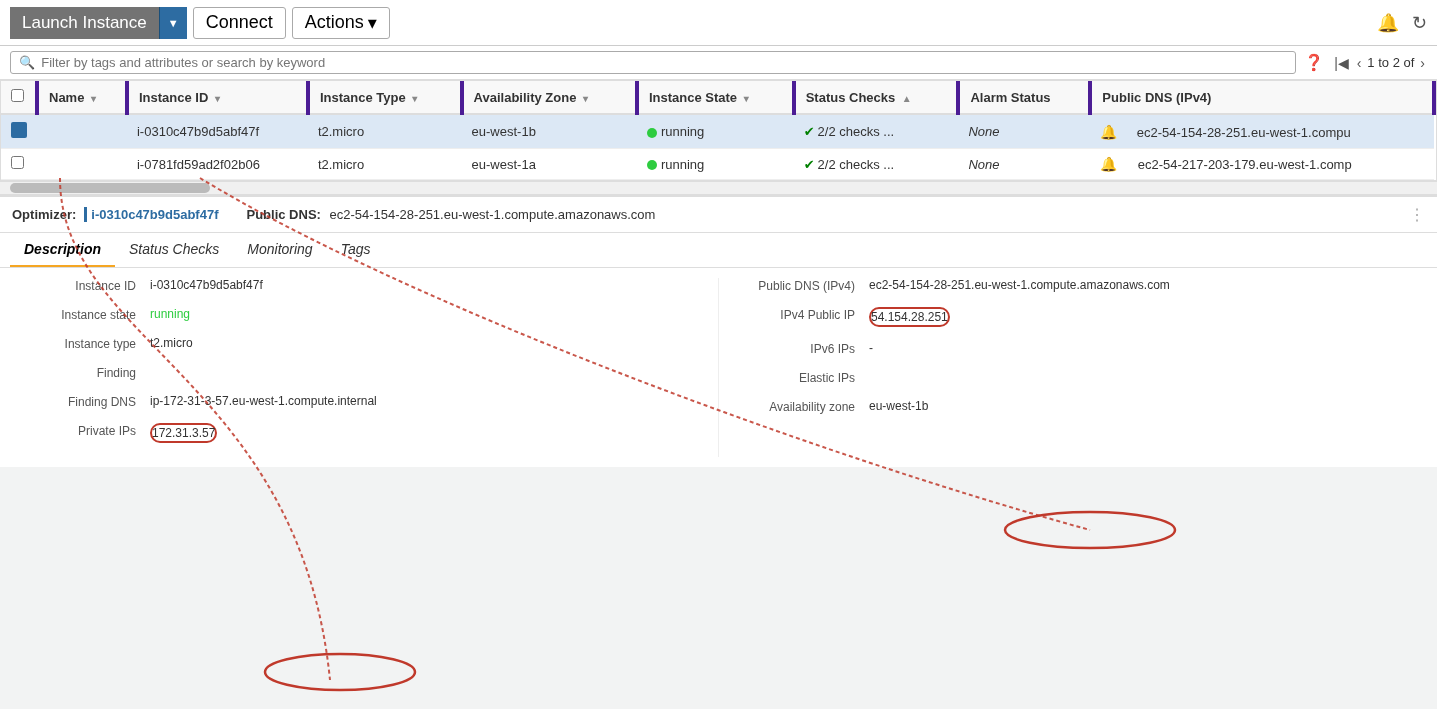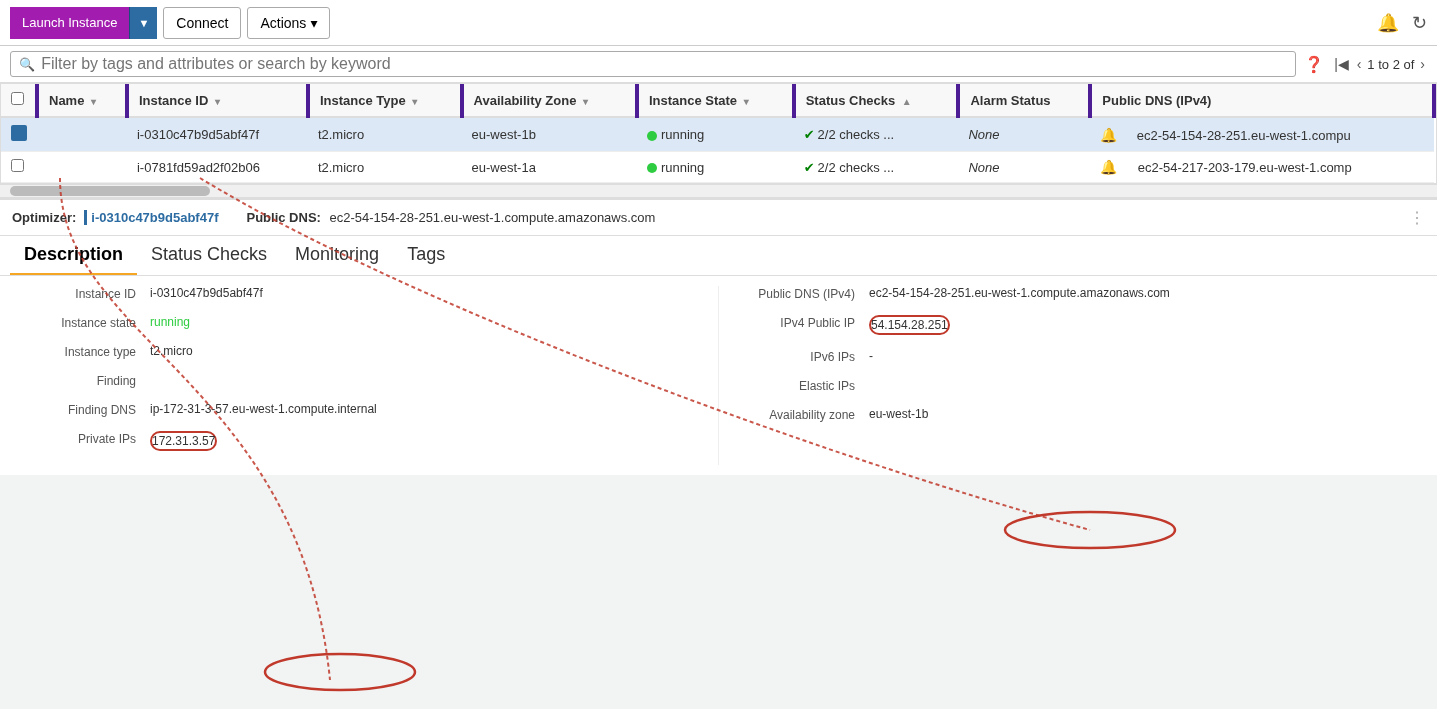--- a/index.html
+++ b/index.html
@@ -21,44 +21,44 @@
       background: #2d6ca2;
       color: white;
       border: none;
       border-radius: 3px;
       cursor: pointer;
       font-size: 13px;
       height: 32px;
     }
     .btn-launch-main {
       padding: 0 12px;
-      background: #a21caf;
+      background: #737373;
       color: white;
       border: none;
       border-right: 1px solid #1a4f7a;
       height: 100%;
       cursor: pointer;
-      font-size: 13px;
+      font-size: 17px;
     }
     .btn-launch-dropdown {
       padding: 0 8px;
       background: #2d6ca2;
       color: white;
       border: none;
       height: 100%;
       cursor: pointer;
       font-size: 11px;
     }
     .btn-connect, .btn-actions {
       background: #fff;
       border: 1px solid #aaa;
       border-radius: 3px;
       padding: 5px 12px;
       cursor: pointer;
-      font-size: 14px;
+      font-size: 18px;
       height: 32px;
       display: flex;
       align-items: center;
       gap: 4px;
     }
     .toolbar-spacer { flex: 1; }
     .toolbar-icons { display: flex; gap: 12px; align-items: center; color: #555; font-size: 18px; }
     .pagination {
       display: flex;
       align-items: center;
@@ -185,21 +185,22 @@
       display: flex;
       background: #fff;
       border-bottom: 1px solid #ddd;
       padding: 0 10px;
     }
     .tab {
       padding: 8px 14px;
       cursor: pointer;
       color: #333;
       border-bottom: 2px solid transparent;
-      font-size: 18px;
+      font-size: 14px;
+      font-style: italic;
     }
     .tab.active {
       border-bottom: 2px solid #f5a623;
       font-weight: bold;
       color: #000;
     }
 
     
     .detail-content {
       display: flex;
@@ -251,21 +252,21 @@
     .search-wrapper {
       display: flex;
       align-items: center;
       background: #fff;
       border: 1px solid #aaa;
       border-radius: 3px;
       margin: 6px 10px;
       padding: 3px 8px;
     }
     .search-wrapper input {
-      border: none; outline: none; flex: 1; font-size: 16px; color: #14532d;
+      border: none; outline: none; flex: 1; font-size: 13px; color: #14532d;
     }
 
     
     .annotation-overlay {
       position: absolute;
       top: 0; left: 0;
       width: 100%; height: 100%;
       pointer-events: none;
       z-index: 999;
     }

